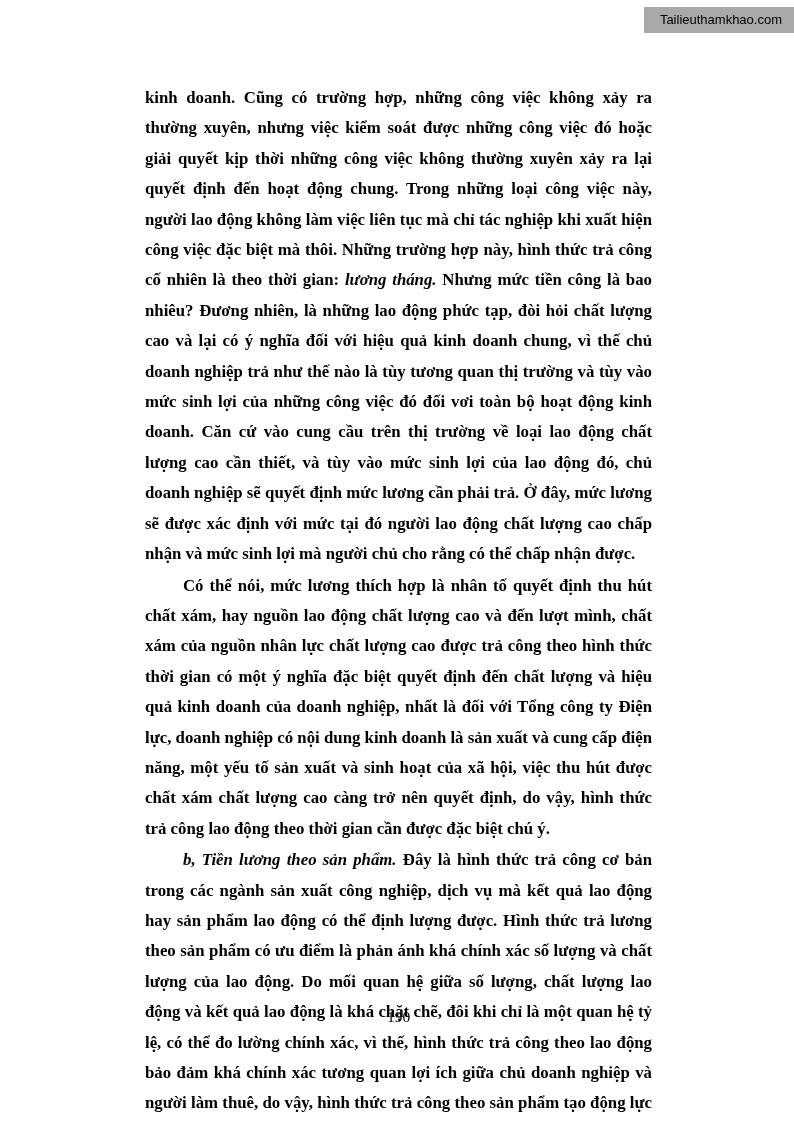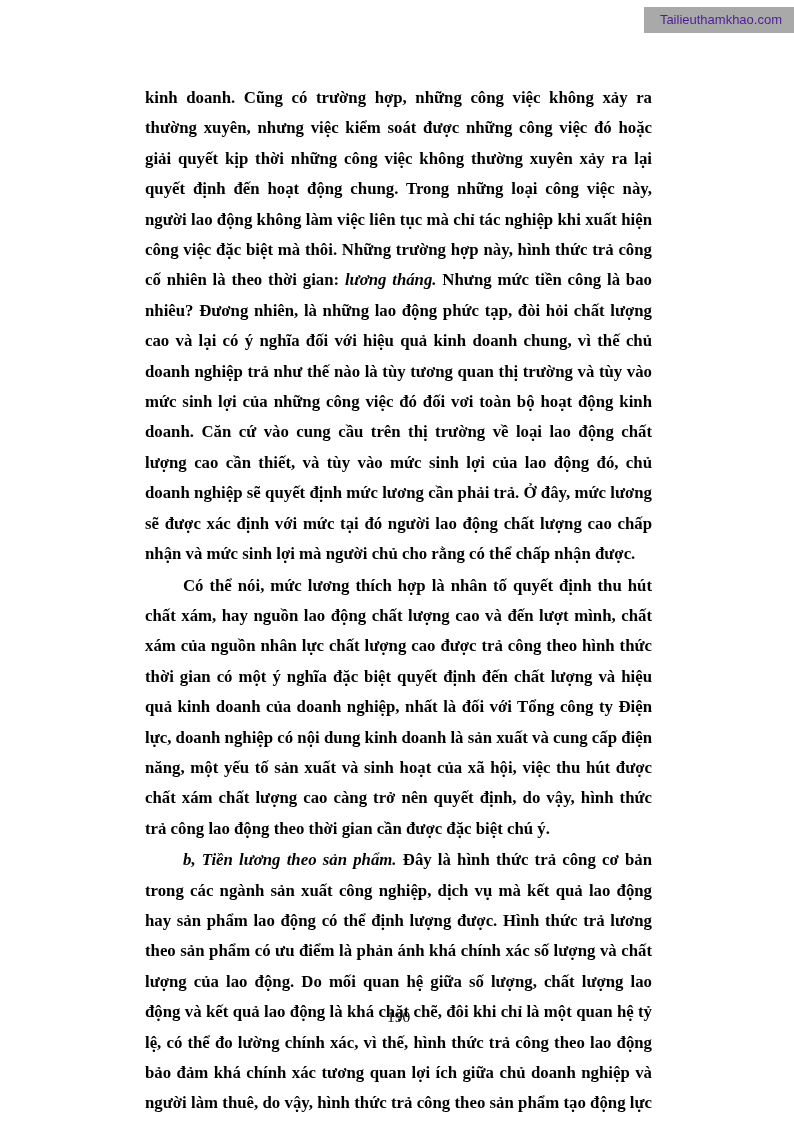--- a/index.html
+++ b/index.html
@@ -14,21 +14,21 @@
     background: #ffffff;
     overflow: hidden;
     font-family: "Liberation Serif", "DejaVu Serif", serif;
     color: #000000;
   }
   .watermark {
     position: absolute;
     top: 7px;
     right: 0;
     background: #a9a9a9;
-    color: #4c1d95;
+    color: #000000;
     font-family: "Liberation Sans", "DejaVu Sans", sans-serif;
     font-size: 13px;
     line-height: 16px;
     padding: 5px 12px 5px 16px;
   }
   .content {
     position: absolute;
     left: 145px;
     top: 83px;
     width: 507px;

